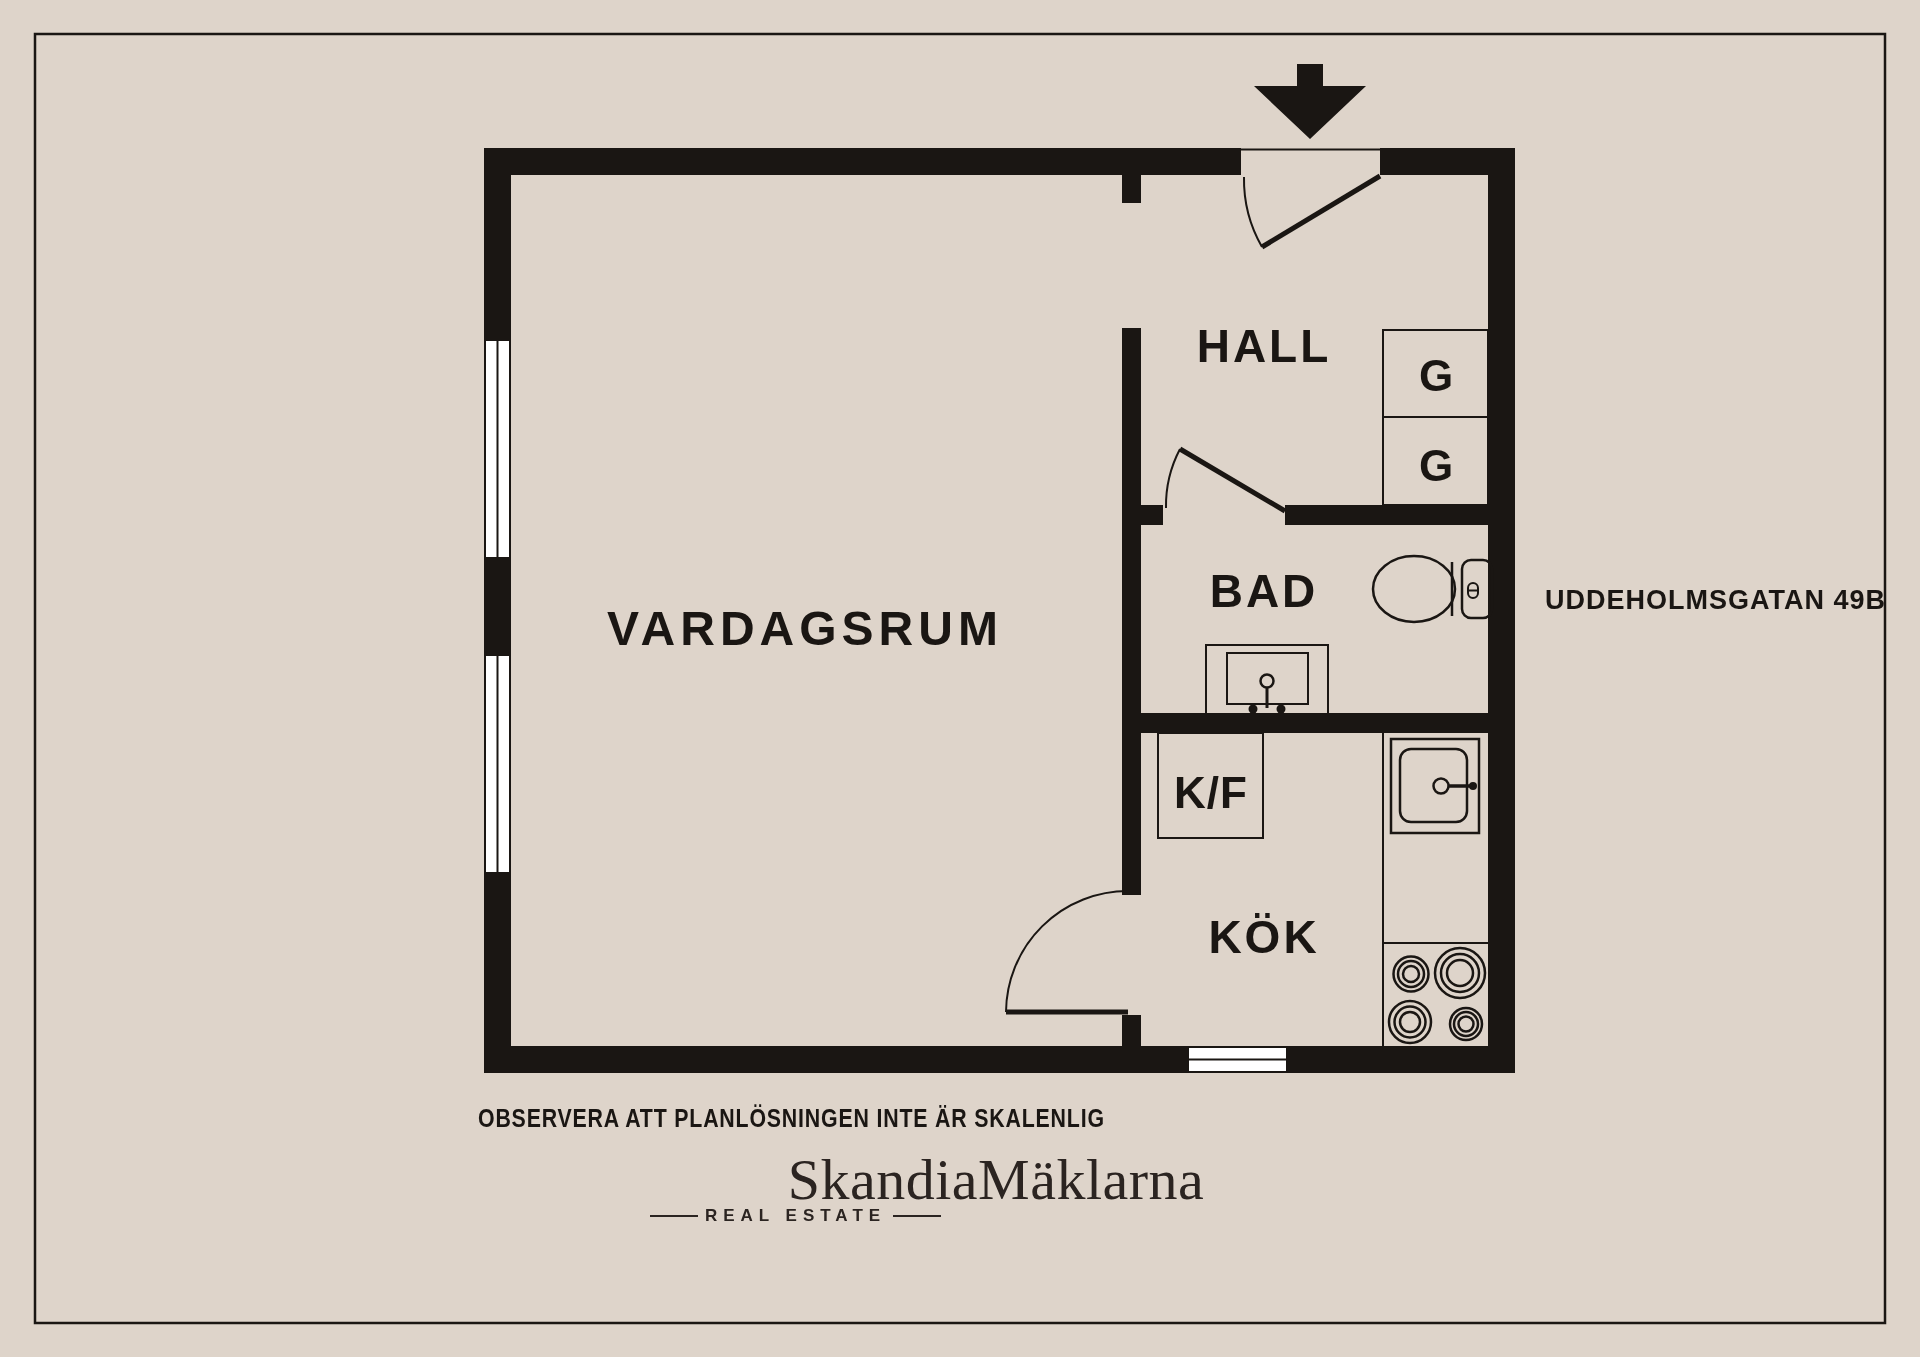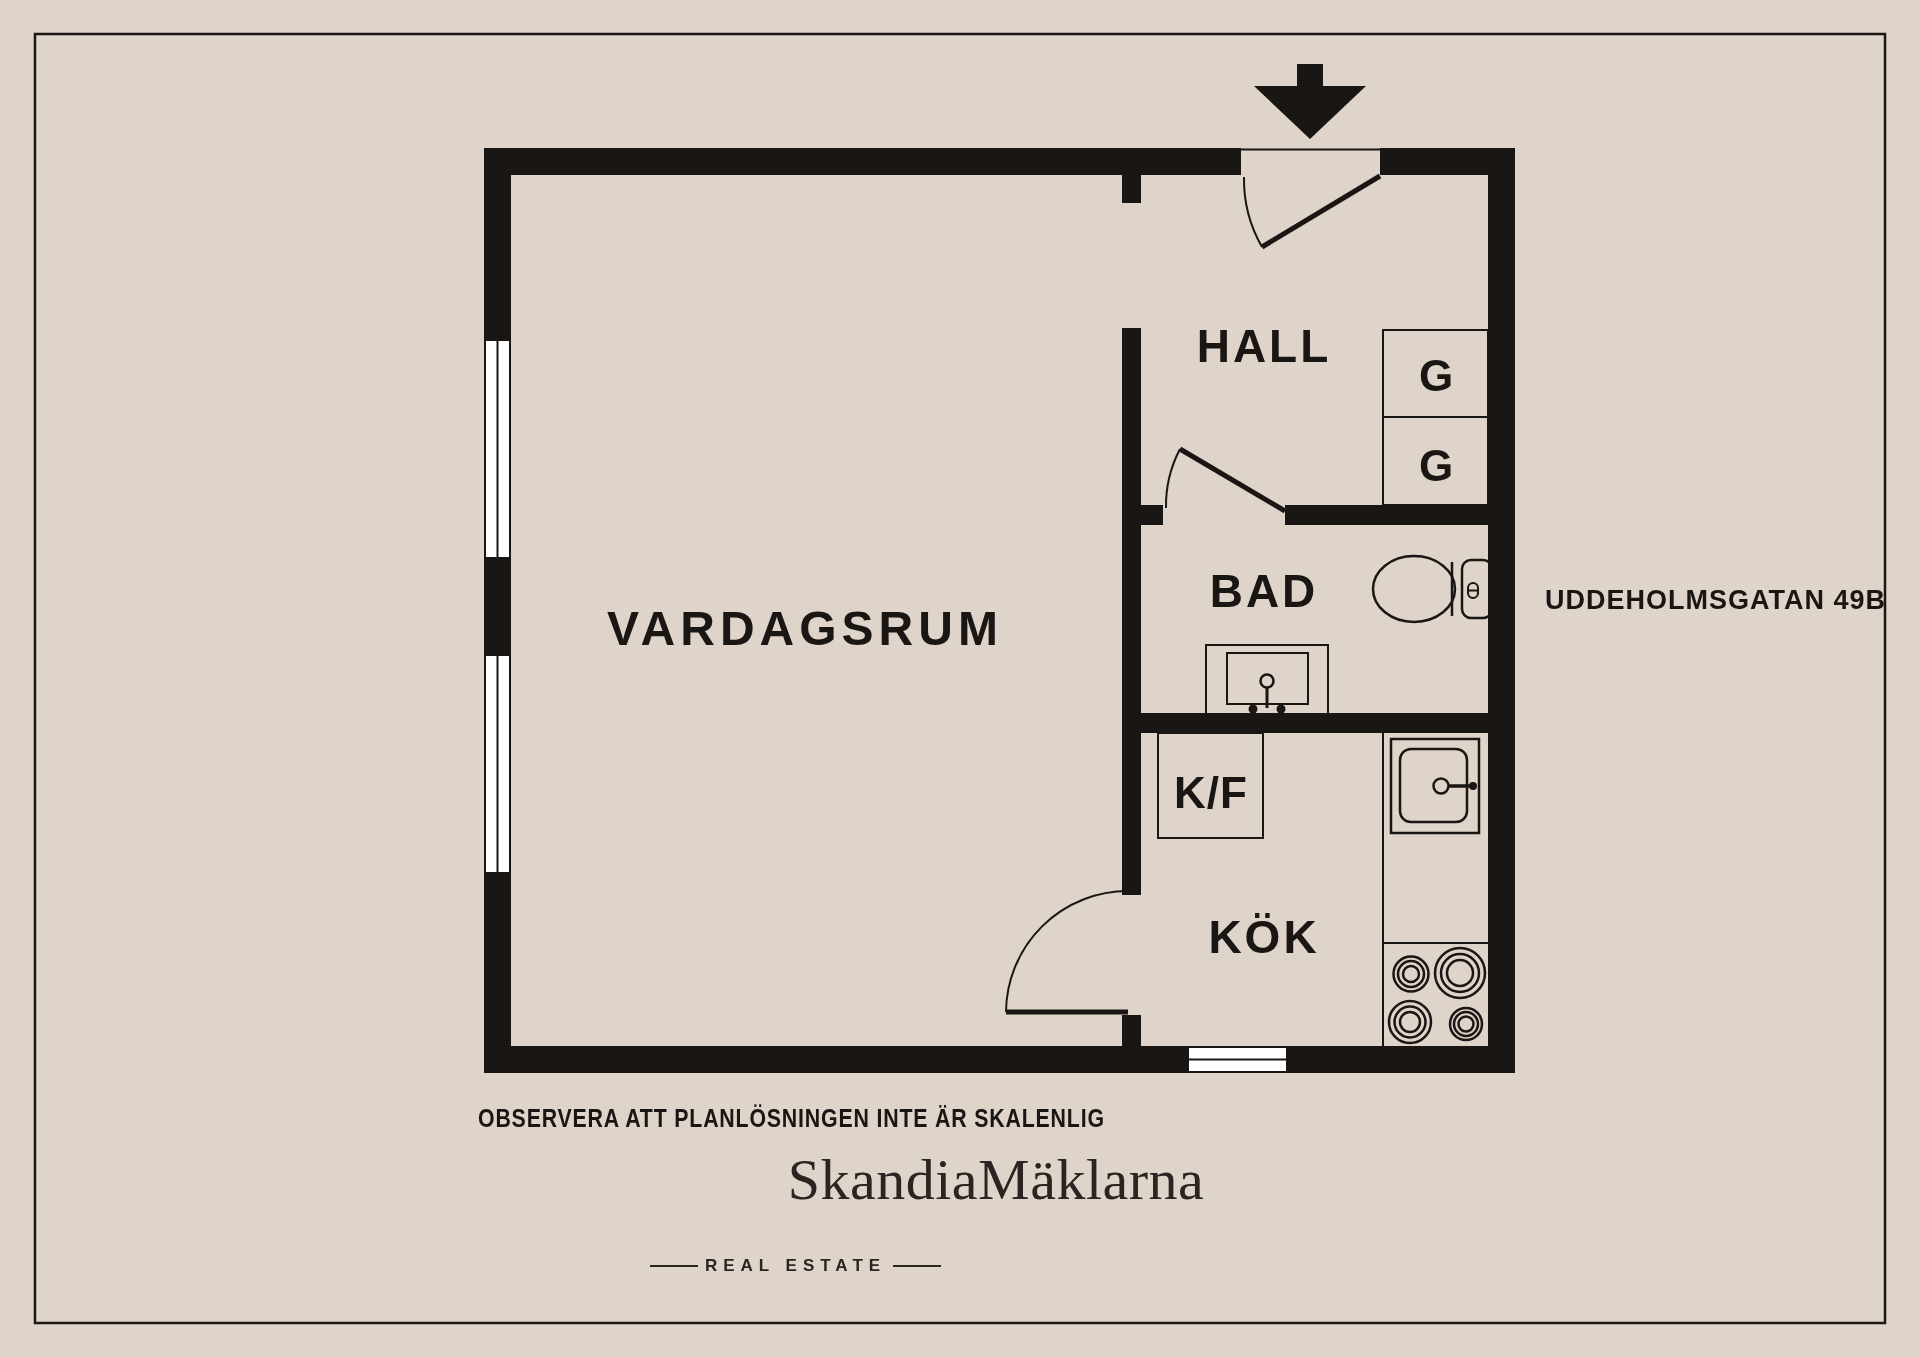--- a/index.html
+++ b/index.html
@@ -23,21 +23,21 @@
     left:478px;top:1103px;
     font-size:26px;font-weight:700;letter-spacing:1px;
     transform:scaleX(0.82);transform-origin:left top;
   }
   .brand{
     left:0;top:1146px;width:1920px;text-align:center;
     font-family:"Liberation Serif", serif;
     font-size:58px;font-weight:400;color:#2b2421;letter-spacing:0.5px;padding-left:36px;
   }
   .tagline{
-    left:0;top:1256px;width:1591px;
+    left:0;top:1206px;width:1591px;
     display:flex;align-items:center;justify-content:center;gap:7px;
     color:#2b2421;
   }
   .tagline .txt{
     font-size:17px;font-weight:700;letter-spacing:6px;
   }
   .tagline .dash{
     width:48px;height:2px;background:#2b2421;
   }
 </style>

